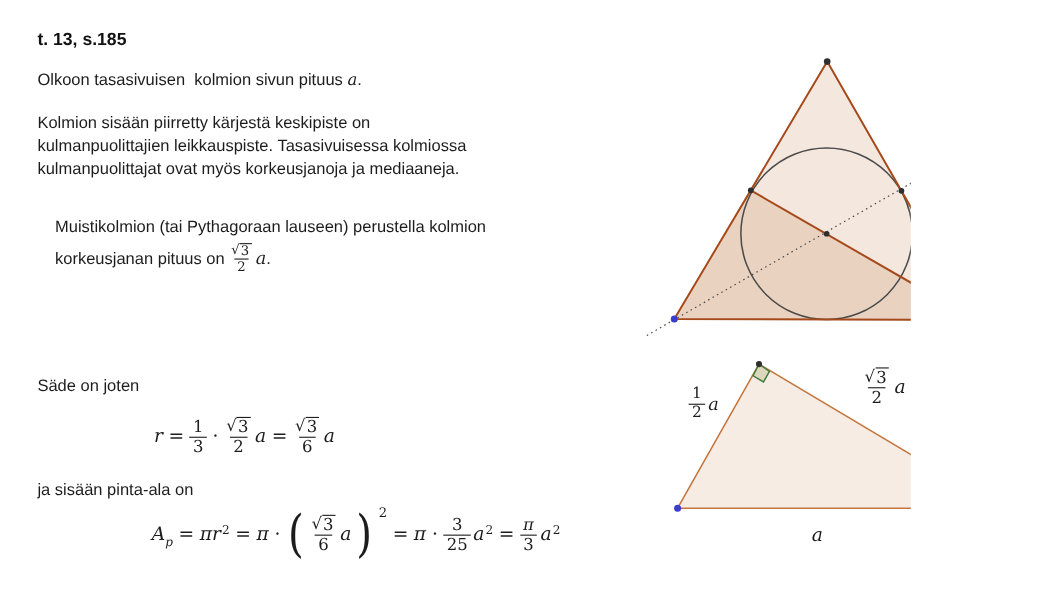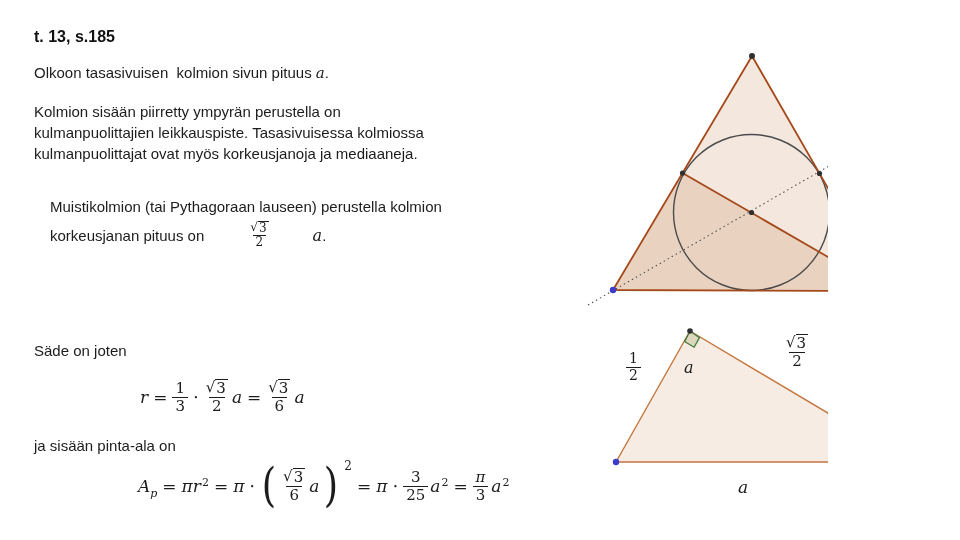--- a/index.html
+++ b/index.html
@@ -23,35 +23,35 @@
   .f15 { font-size:15px; }
   .f14 { font-size:14px; }
   .f12 { font-size:12px; }
   .sqrt { display:inline-flex; align-items:flex-start; }
   .sqrt .rc { border-top:1.3px solid #1c1c1c; padding:0 2px 0 1px; }
   .sup { font-size:11px; position:relative; top:-6px; margin-left:1px; font-style:normal; }
   .sub { font-size:11px; position:relative; top:5px; font-style:italic; }
   .psup { font-size:12px; position:relative; top:-20px; margin-left:-1px; }
   .bigp { font-size:46px; font-weight:normal; font-style:normal; line-height:0.9;
           transform:scaleX(0.8); font-family:"DejaVu Serif", serif; }
-  .inline-math { display:flex; align-items:center;gap:40px; }
+  .inline-math { display:flex; align-items:center; }
   .inline-math > * { margin-right:4px; }
   .dlabel { font-family:"DejaVu Serif", serif; color:#1c1c1c; }
 </style>
 </head>
 <body>
 
 <div class="page">
 
   <div class="abs title" style="left:34px; top:28px;">t. 13, s.185</div>
 
   <div class="abs body-text prewrap" style="left:34px; top:62px;"><span>Olkoon tasasivuisen  kolmion sivun pituus </span><span class="mvar">a</span><span>.</span></div>
 
   <div class="abs body-text" style="left:34px; top:101px;">
-    <div>Kolmion sisään piirretty ympyrän perustella on</div>
+    <div>Kolmion sisään piirretty kärjestä keskipiste on</div>
     <div>kulmanpuolittajien leikkauspiste. Tasasivuisessa kolmiossa</div>
     <div>kulmanpuolittajat ovat myös korkeusjanoja ja mediaaneja.</div>
   </div>
 
   <div class="abs body-text" style="left:34px; top:196px;margin-left:16px;">
     <div>Muistikolmion (tai Pythagoraan lauseen) perustella kolmion</div>
     <div class="inline-math" style="margin-top:4px;">
       <span>korkeusjanan pituus on</span>
       <span class="frac f12" style="font-family:'DejaVu Serif',serif;">
         <span class="num">

